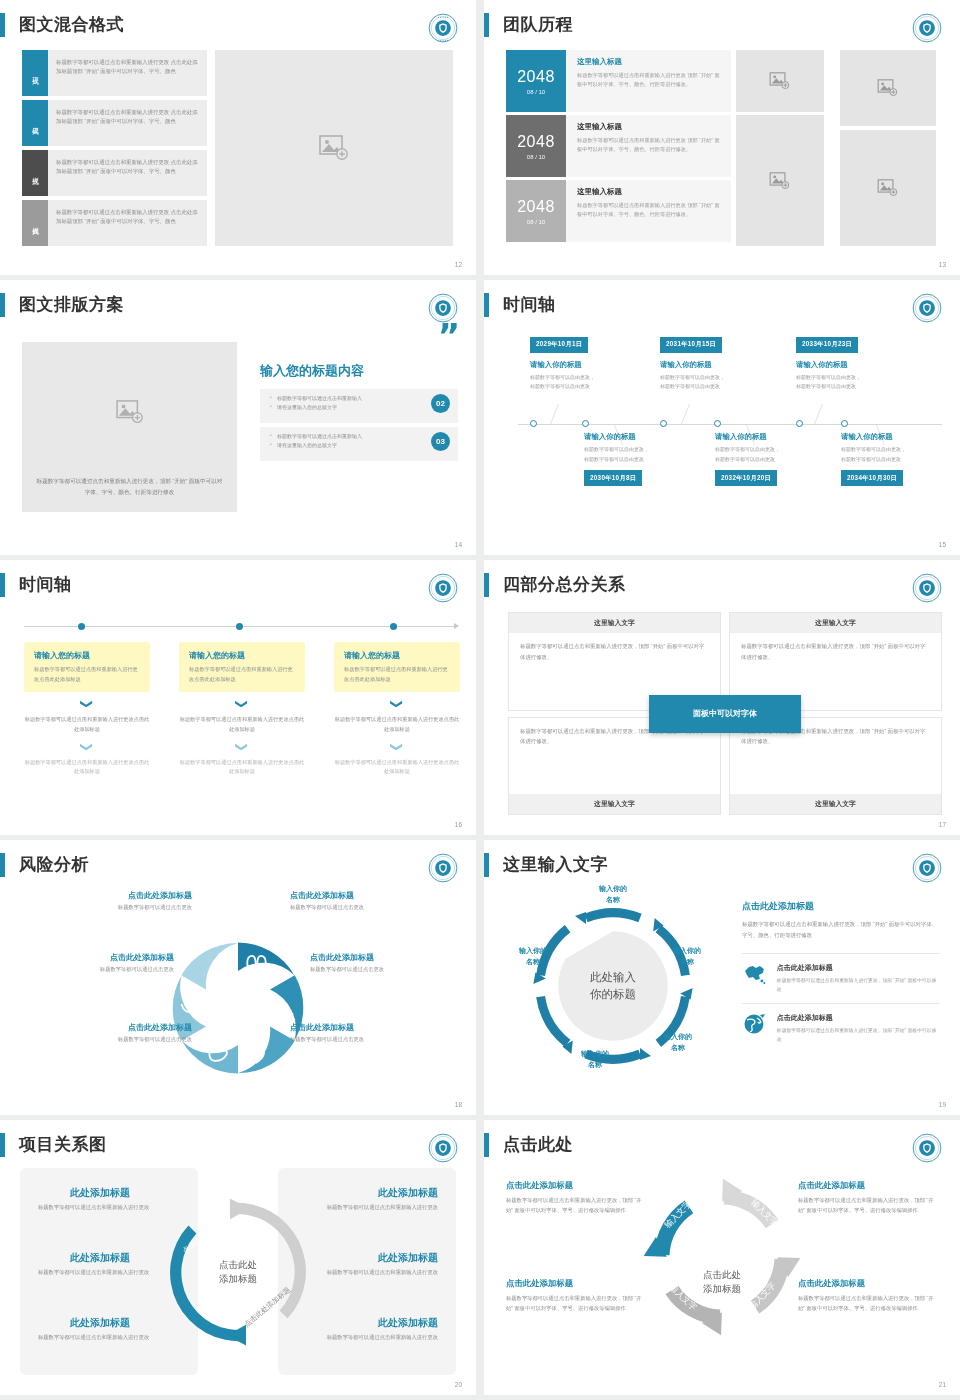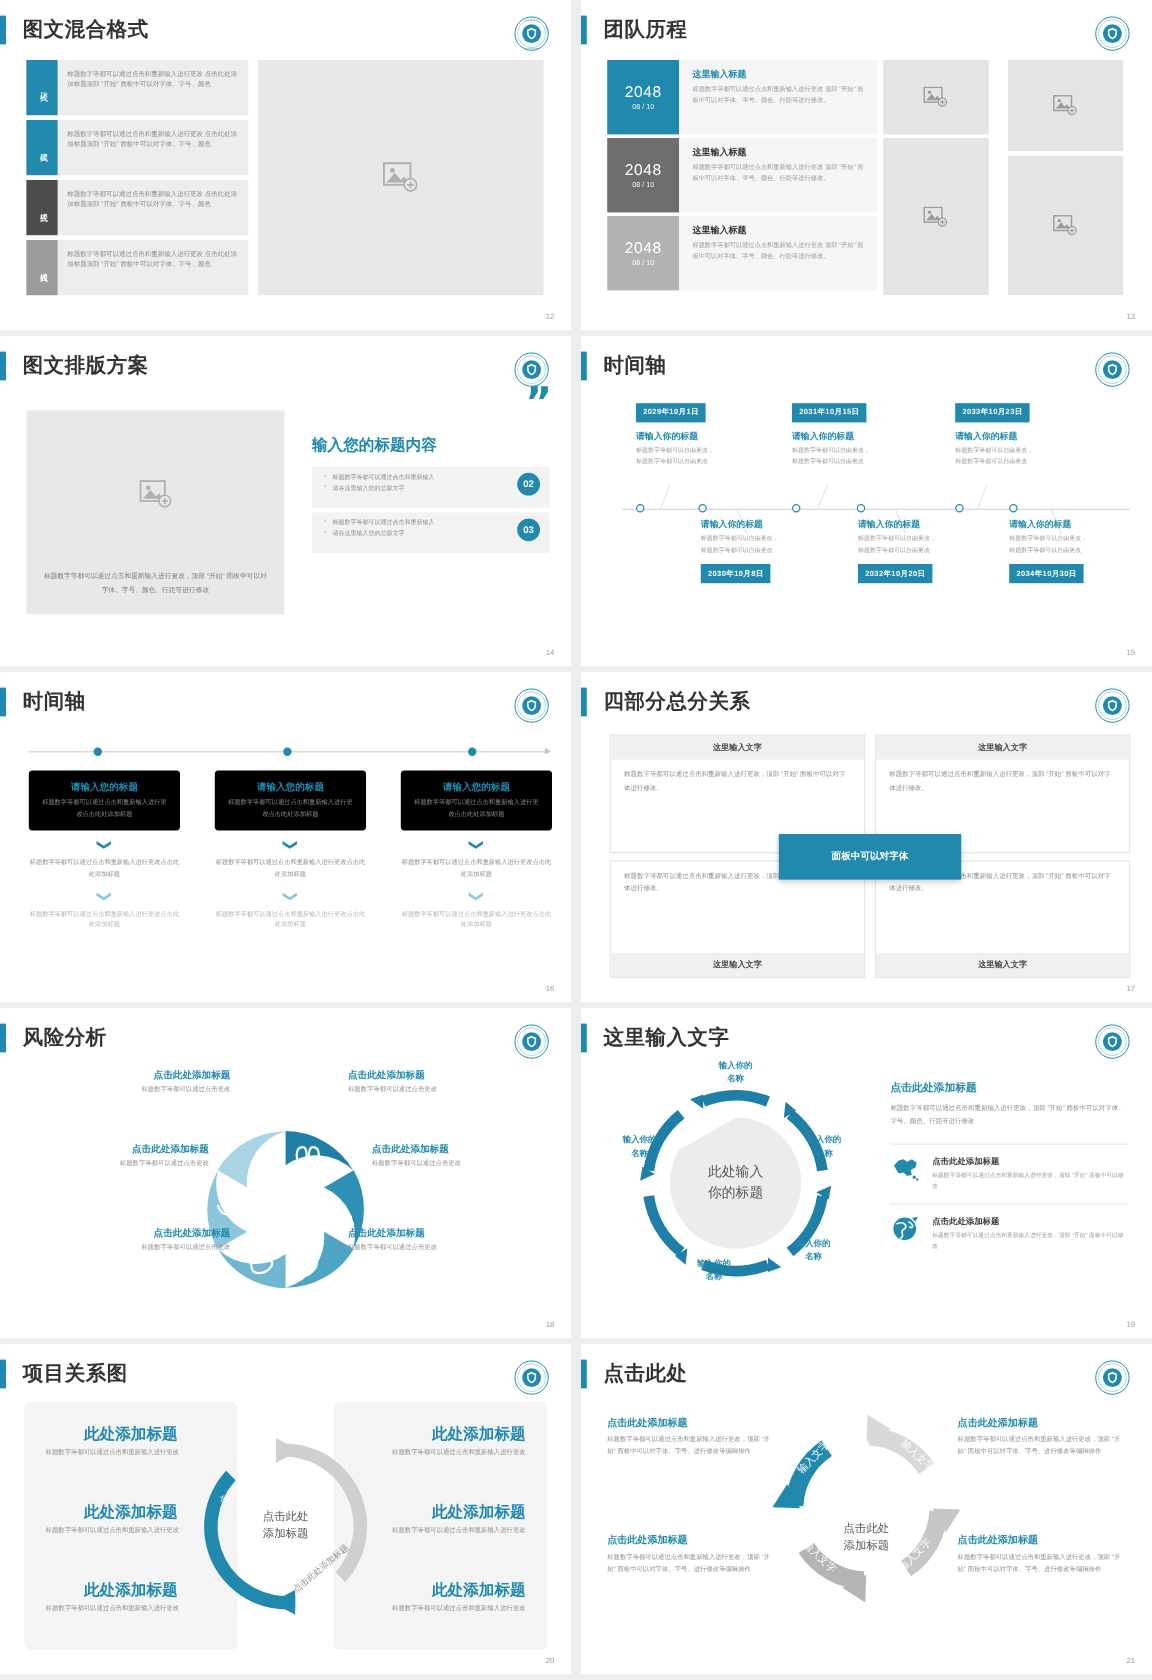--- a/index.html
+++ b/index.html
@@ -24,21 +24,21 @@
   .s12-left{position:absolute;left:22px;top:50px;width:185px;}
   .s12-row{display:flex;height:46px;margin-bottom:4px;background:#ededed;}
   .s12-tag{width:26px;flex:0 0 26px;display:flex;align-items:center;justify-content:center;}
   .s12-tag span{writing-mode:vertical-rl;font-size:6.5px;color:#fff;letter-spacing:1px;}
   .s12-body{flex:1;font-size:5.4px;color:#8d8d8d;line-height:1.75;padding:8px 7px 0 8px;}
   .s12-img{position:absolute;left:215px;top:50px;width:238px;height:196px;background:#e8e8e8;
            display:flex;align-items:center;justify-content:center;}
   .s13-row{display:flex;height:62px;margin-bottom:3px;}
   .s13-year{width:60px;flex:0 0 60px;display:flex;flex-direction:column;align-items:center;
             justify-content:center;color:#fff;}
-  .s13-year .y{font-size:13px;letter-spacing:.5px;}
+  .s13-year .y{font-size:16px;letter-spacing:.5px;}
   .s13-year .d{font-size:6px;margin-top:3px;opacity:.92;}
   .s13-txt{flex:1;background:#f5f5f5;padding:7px 11px;}
   .s13-txt h4{margin:0 0 4px;font-size:7.5px;font-weight:bold;}
   .s13-txt p{margin:0;font-size:5.2px;color:#9a9a9a;line-height:1.8;}
   .ph{background:#e4e4e4;display:flex;align-items:center;justify-content:center;position:absolute;}
 
   
   .s14-img{position:absolute;left:22px;top:62px;width:215px;height:170px;background:#e8e8e8;}
   .s14-img .ic{position:absolute;left:0;right:0;top:58px;text-align:center;}
   .s14-cap{position:absolute;left:14px;right:14px;bottom:14px;font-size:5.6px;color:#7c7c7c;
@@ -68,21 +68,21 @@
            border:1.3px solid #2189ae;}
   .s15-leg{position:absolute;width:1px;background:#e2e2e2;}
 
   
   .s16{position:absolute;left:24px;right:18px;top:56px;bottom:18px;}
   .s16-axis{position:absolute;left:0;right:0;top:10px;height:1px;background:#d0d0d0;}
   .s16-ar{position:absolute;right:-1px;top:7px;width:0;height:0;border-left:5px solid #c8c8c8;
           border-top:3px solid transparent;border-bottom:3px solid transparent;}
   .s16-dot{position:absolute;top:6.5px;width:7px;height:7px;border-radius:50%;background:#2189ae;}
   .s16-col{position:absolute;top:26px;width:126px;}
-  .s16-card{background:#000000;border-radius:3px;padding:8px 10px;text-align:center;}
+  .s16-card{background:#fef9c3;border-radius:3px;padding:8px 10px;text-align:left;}
   .s16-card h4{margin:0 0 4px;color:#2189ae;font-size:8px;font-weight:bold;}
   .s16-card p{margin:0;font-size:5.2px;color:#8d8d8d;line-height:1.85;}
   .chev{text-align:center;font-size:12px;line-height:10px;margin:7px 0 6px;}
   .s16-p{font-size:5.2px;color:#8d8d8d;line-height:1.85;text-align:center;}
   .s16-p.fade{color:#b3b3b3;}
 
   
   .s17{position:absolute;left:24px;right:18px;top:52px;bottom:20px;}
   .s17-q{position:absolute;width:calc(50% - 4px);height:calc(50% - 3px);background:#fff;
          border:1px solid #e6e6e6;box-sizing:border-box;}
@@ -108,21 +108,21 @@
   .s19-right h3{margin:0 0 6px;color:#2189ae;font-size:9px;font-weight:bold;}
   .s19-right .lead{font-size:5.4px;color:#8d8d8d;line-height:2.05;margin:0 0 12px;}
   .s19-card{display:flex;gap:9px;padding:9px 0;border-top:1px solid #e8e8e8;align-items:flex-start;}
   .s19-card h5{margin:0 0 3px;font-size:7px;font-weight:bold;color:#3d3d3d;}
   .s19-card p{margin:0;font-size:4.8px;color:#9a9a9a;line-height:1.9;}
 
   
   .s20{position:absolute;left:20px;right:20px;top:48px;bottom:20px;}
   .s20-panel{position:absolute;top:0;bottom:0;width:178px;background:#f4f4f4;border-radius:6px;}
   .s20-it{position:absolute;width:138px;}
-  .s20-it h4{margin:0 0 3px;color:#2189ae;font-size:13px;font-weight:bold;padding-left:32px;}
+  .s20-it h4{margin:0 0 3px;color:#2189ae;font-size:10px;font-weight:bold;padding-left:32px;}
   .s20-it p{margin:0;font-size:5.3px;color:#8d8d8d;line-height:1.85;}
   .s20-fig{position:absolute;left:50%;top:50%;transform:translate(-50%,-50%);}
   .s20-ctr{position:absolute;left:50%;top:50%;transform:translate(-50%,-50%);text-align:center;
            font-size:9.5px;color:#555;line-height:1.5;width:70px;}
 
   
   .s21-fig{position:absolute;left:50%;top:48px;transform:translateX(-50%);}
   .s21-ctr{position:absolute;left:50%;top:162px;transform:translate(-50%,-50%);text-align:center;
            font-size:9.5px;color:#555;line-height:1.5;width:72px;}
   .s21-it{position:absolute;width:142px;}

